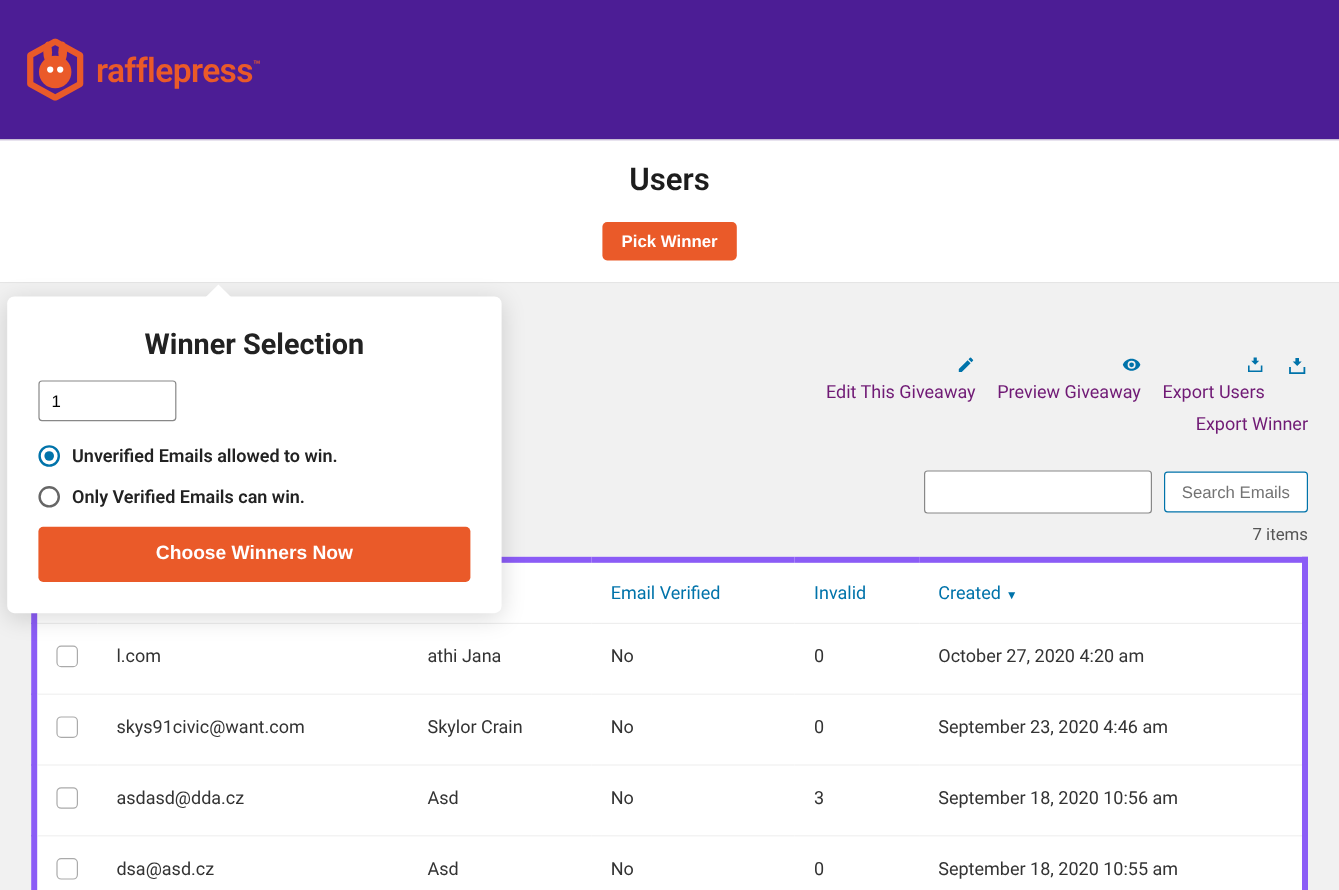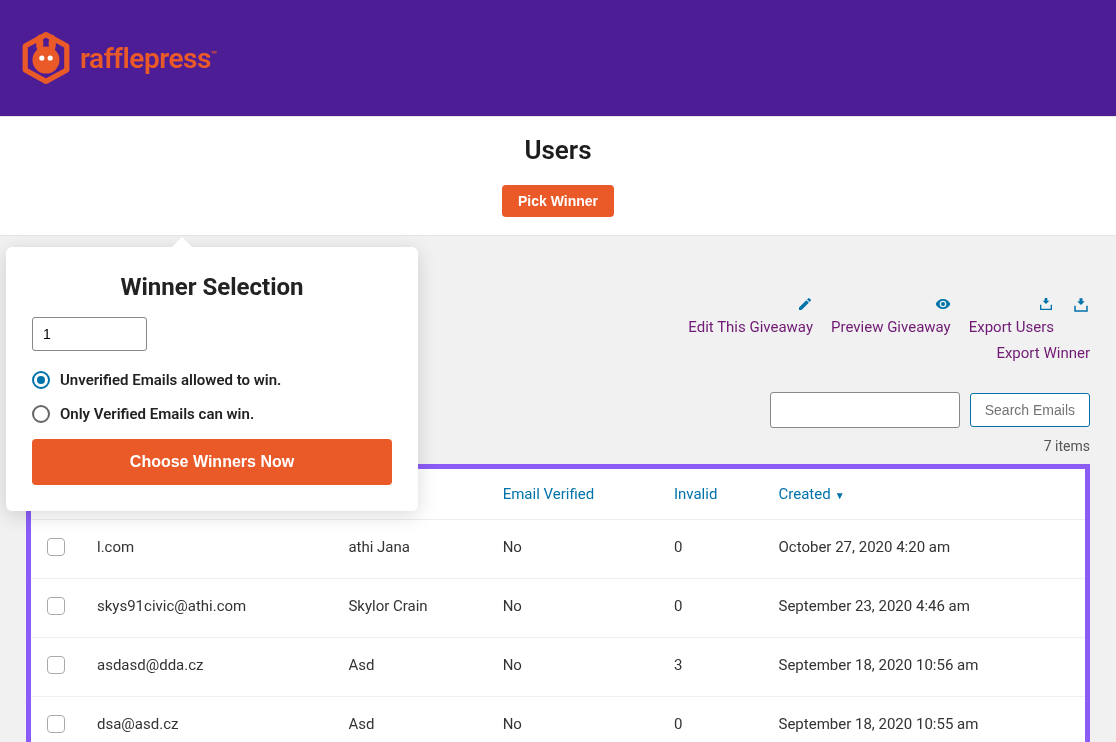--- a/index.html
+++ b/index.html
@@ -144,21 +144,21 @@
           <tr>
             <td><span class="chk"></span></td>
             <td>l.com</td>
             <td>athi Jana</td>
             <td>No</td>
             <td>0</td>
             <td>October 27, 2020 4:20 am</td>
           </tr>
           <tr>
             <td><span class="chk"></span></td>
-            <td>skys91civic@athi.com</td>
+            <td>skys91civic@want.com</td>
             <td>Skylor Crain</td>
             <td>No</td>
             <td>0</td>
             <td>September 23, 2020 4:46 am</td>
           </tr>
           <tr>
             <td><span class="chk"></span></td>
             <td>asdasd@dda.cz</td>
             <td>Asd</td>
             <td>No</td>

